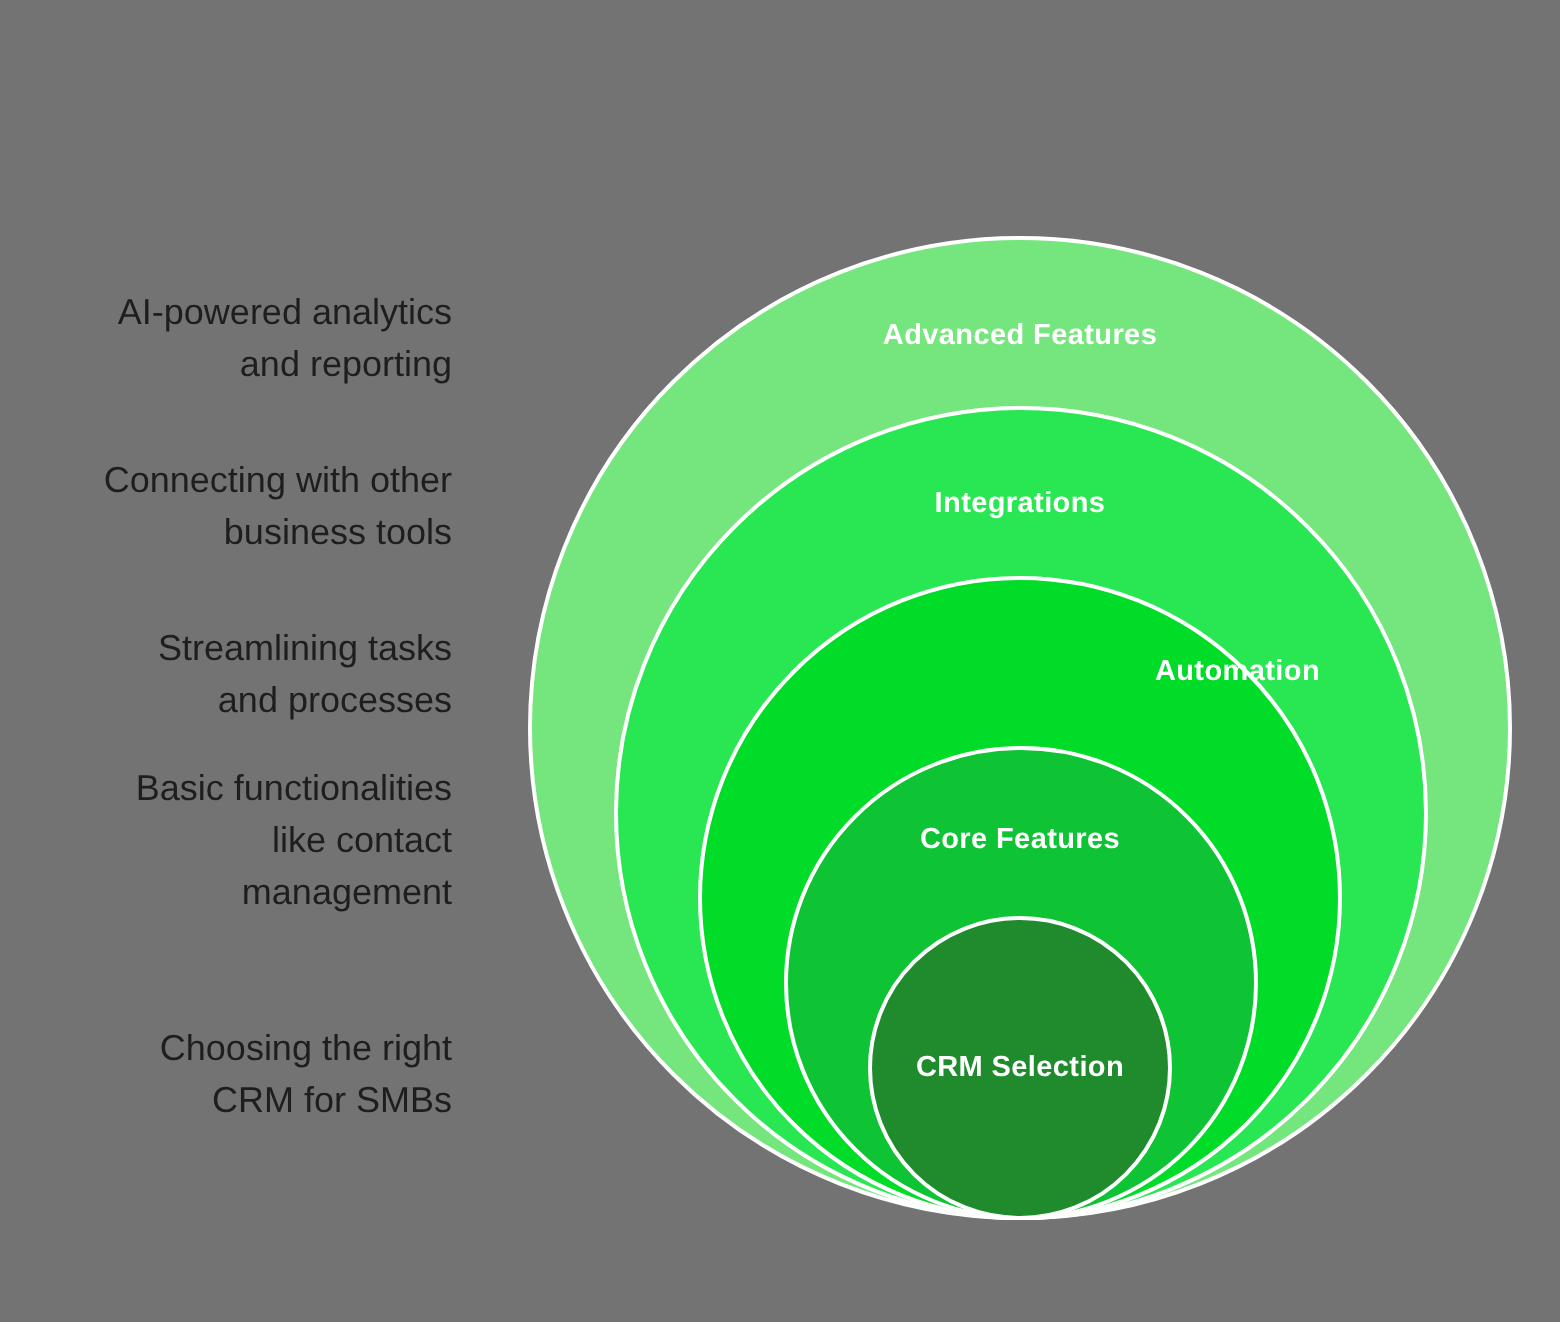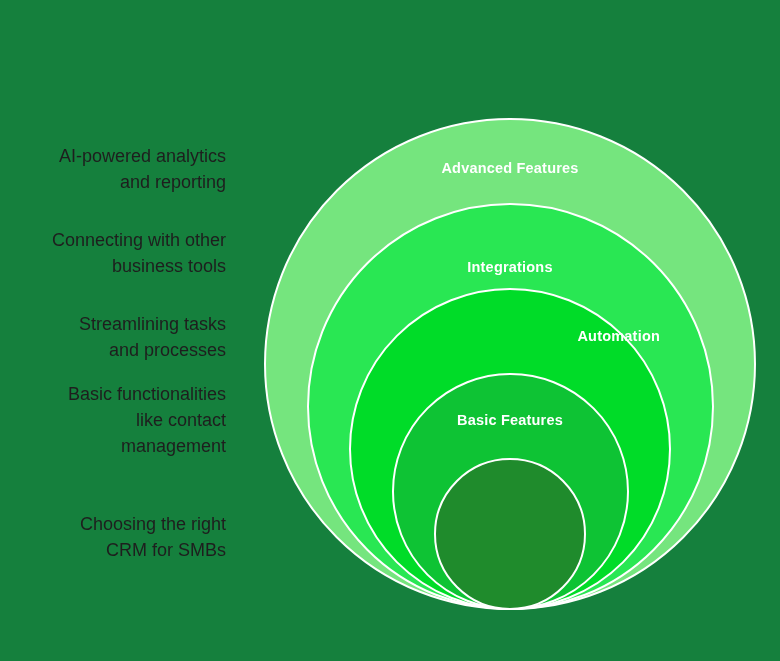--- a/index.html
+++ b/index.html
@@ -5,21 +5,21 @@
   html, body {
     margin: 0;
     padding: 0;
     background: #000000;
     font-family: "Liberation Sans", sans-serif;
   }
   .stage {
     position: relative;
     width: 780px;
     height: 661px;
-    background: #15803d;
+    background: #737373;
     overflow: hidden;
   }
   .ring {
     position: absolute;
     border-radius: 50%;
     border: 2px solid #ffffff;
     box-sizing: border-box;
   }
   
   .ring-1 { left: 264px;   top: 118px; width: 492px; height: 492px; }
@@ -33,21 +33,21 @@
     left: 360px;
     width: 300px;
     text-align: center;
     color: #ffffff;
     font-size: 14.5px;
     font-weight: bold;
     letter-spacing: 0.2px;
     line-height: 18px;
   }
   .rt-1 { top: 159px; }
-  .rt-2 { top: 258px; }
+  .rt-2 { top: 243px; }
   .rt-3 { top: 327px; text-align: right; }
   .rt-4 { top: 411px; }
   .rt-5 { top: 525px; }
 
   .annotation {
     position: absolute;
     right: 554px;
     width: 260px;
     text-align: right;
     color: #1e1e1e;
@@ -68,21 +68,22 @@
 
   <div class="ring ring-1" style="background-color: rgb(117, 229, 126);"></div>
   <div class="ring ring-2" style="background-color: rgb(41, 231, 83);"></div>
   <div class="ring ring-3" style="background-color: rgb(0, 220, 40);"></div>
   <div class="ring ring-4" style="background-color: rgb(14, 195, 52);"></div>
   <div class="ring ring-5" style="background-color: rgb(31, 139, 44);"></div>
 
   <div class="ring-title rt-1">Advanced Features</div>
   <div class="ring-title rt-2">Integrations</div>
   <div class="ring-title rt-3">Automation</div>
-  <div class="ring-title rt-4">Basic Features</div>
+  <div class="ring-title rt-4">Core Features</div>
+  <div class="ring-title rt-5">CRM Selection</div>
 
   <div class="annotation an-1">
     <div>AI-powered analytics</div>
     <div>and reporting</div>
   </div>
   <div class="annotation an-2">
     <div>Connecting with other</div>
     <div>business tools</div>
   </div>
   <div class="annotation an-3">

